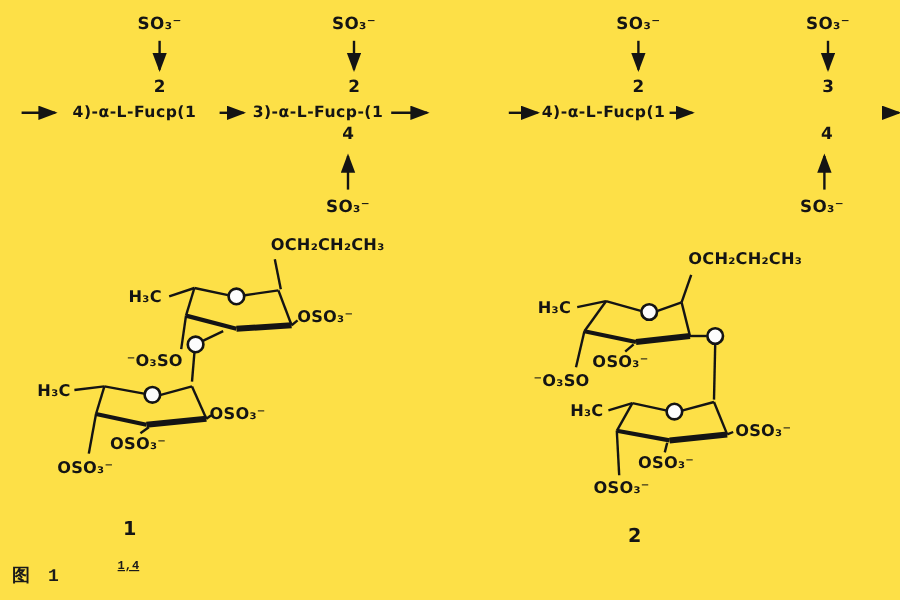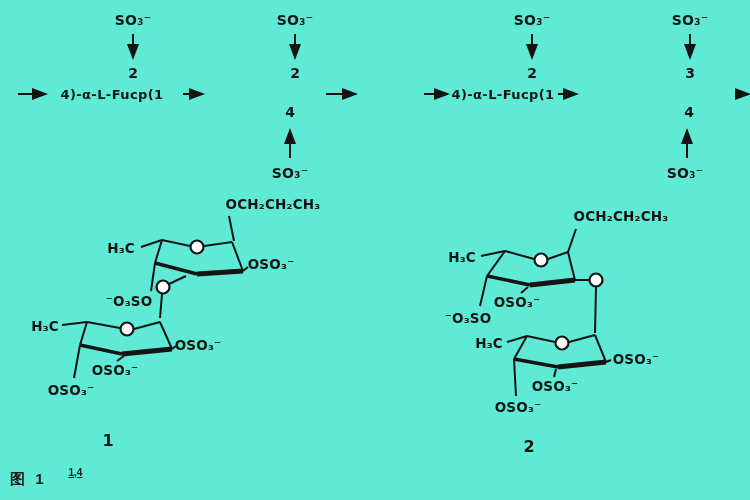--- a/index.html
+++ b/index.html
@@ -1,27 +1,27 @@
 <!DOCTYPE html>
 <html><head>
 <meta charset="utf-8">
 <style>
   html,body{margin:0;padding:0;background:#e8e8e8;}
-  #canvas{position:relative;width:750px;height:500px;background:#5eead4;overflow:hidden;
+  #canvas{position:relative;width:750px;height:500px;background:#fde047;overflow:hidden;
           font-family:"DejaVu Sans",sans-serif;}
   #bonds{position:absolute;left:0;top:0;}
   .t{position:absolute;transform:translate(-50%,-50%);font-weight:700;color:#141414;
      white-space:nowrap;font-family:"DejaVu Sans",sans-serif;}
   .f{font-size:13px;letter-spacing:.4px;}
   .sul{font-size:14px;letter-spacing:.3px;}
   .num{font-size:14px;}
   .chem{font-size:13.5px;letter-spacing:.2px;}
   .lbl{font-size:16px;}
   .caption{position:absolute;left:10px;top:470px;font-weight:700;font-size:15px;color:#1a1a1a;
-           display:flex;align-items:flex-start;font-family:Liberation Sans, sans-serif;}
+           display:flex;align-items:flex-start;font-family:Liberation Mono, monospace;gap:24px;}
   .caption .figno{margin-right:22px;letter-spacing:3px;}
   .caption .captext{letter-spacing:1.5px;}
   .caption sup{font-size:10px;text-decoration:underline;line-height:1;margin-top:-2px;text-align:right;}
 </style>
 </head>
 <body>
 
 <div id="canvas">
 
   <svg id="bonds" width="750" height="500" viewBox="0 0 750 500">
@@ -108,20 +108,21 @@
       <line x1="514" y1="359" x2="516" y2="396"></line>
       <circle cx="562" cy="343" r="6.5" fill="#fcfcfc" stroke-width="2.2"></circle>
     </g>
   </svg>
 
   <span class="t sul" style="left:133px;top:20px">SO₃⁻</span>
   <span class="t num" style="left:133px;top:73px">2</span>
   <span class="t sul" style="left:295px;top:20px">SO₃⁻</span>
   <span class="t num" style="left:295px;top:73px">2</span>
   <span class="t f" style="left:112px;top:94px">4)-α-L-Fucp(1</span>
+  <span class="t f" style="left:265px;top:94px">3)-α-L-Fucp-(1</span>
   <span class="t num" style="left:290px;top:112px">4</span>
   <span class="t sul" style="left:290px;top:173px">SO₃⁻</span>
 
   <span class="t sul" style="left:532px;top:20px">SO₃⁻</span>
   <span class="t num" style="left:532px;top:73px">2</span>
   <span class="t sul" style="left:690px;top:20px">SO₃⁻</span>
   <span class="t num" style="left:690px;top:73px">3</span>
   <span class="t f" style="left:503px;top:94px">4)-α-L-Fucp(1</span>
   <span class="t num" style="left:689px;top:112px">4</span>
   <span class="t sul" style="left:685px;top:173px">SO₃⁻</span>

